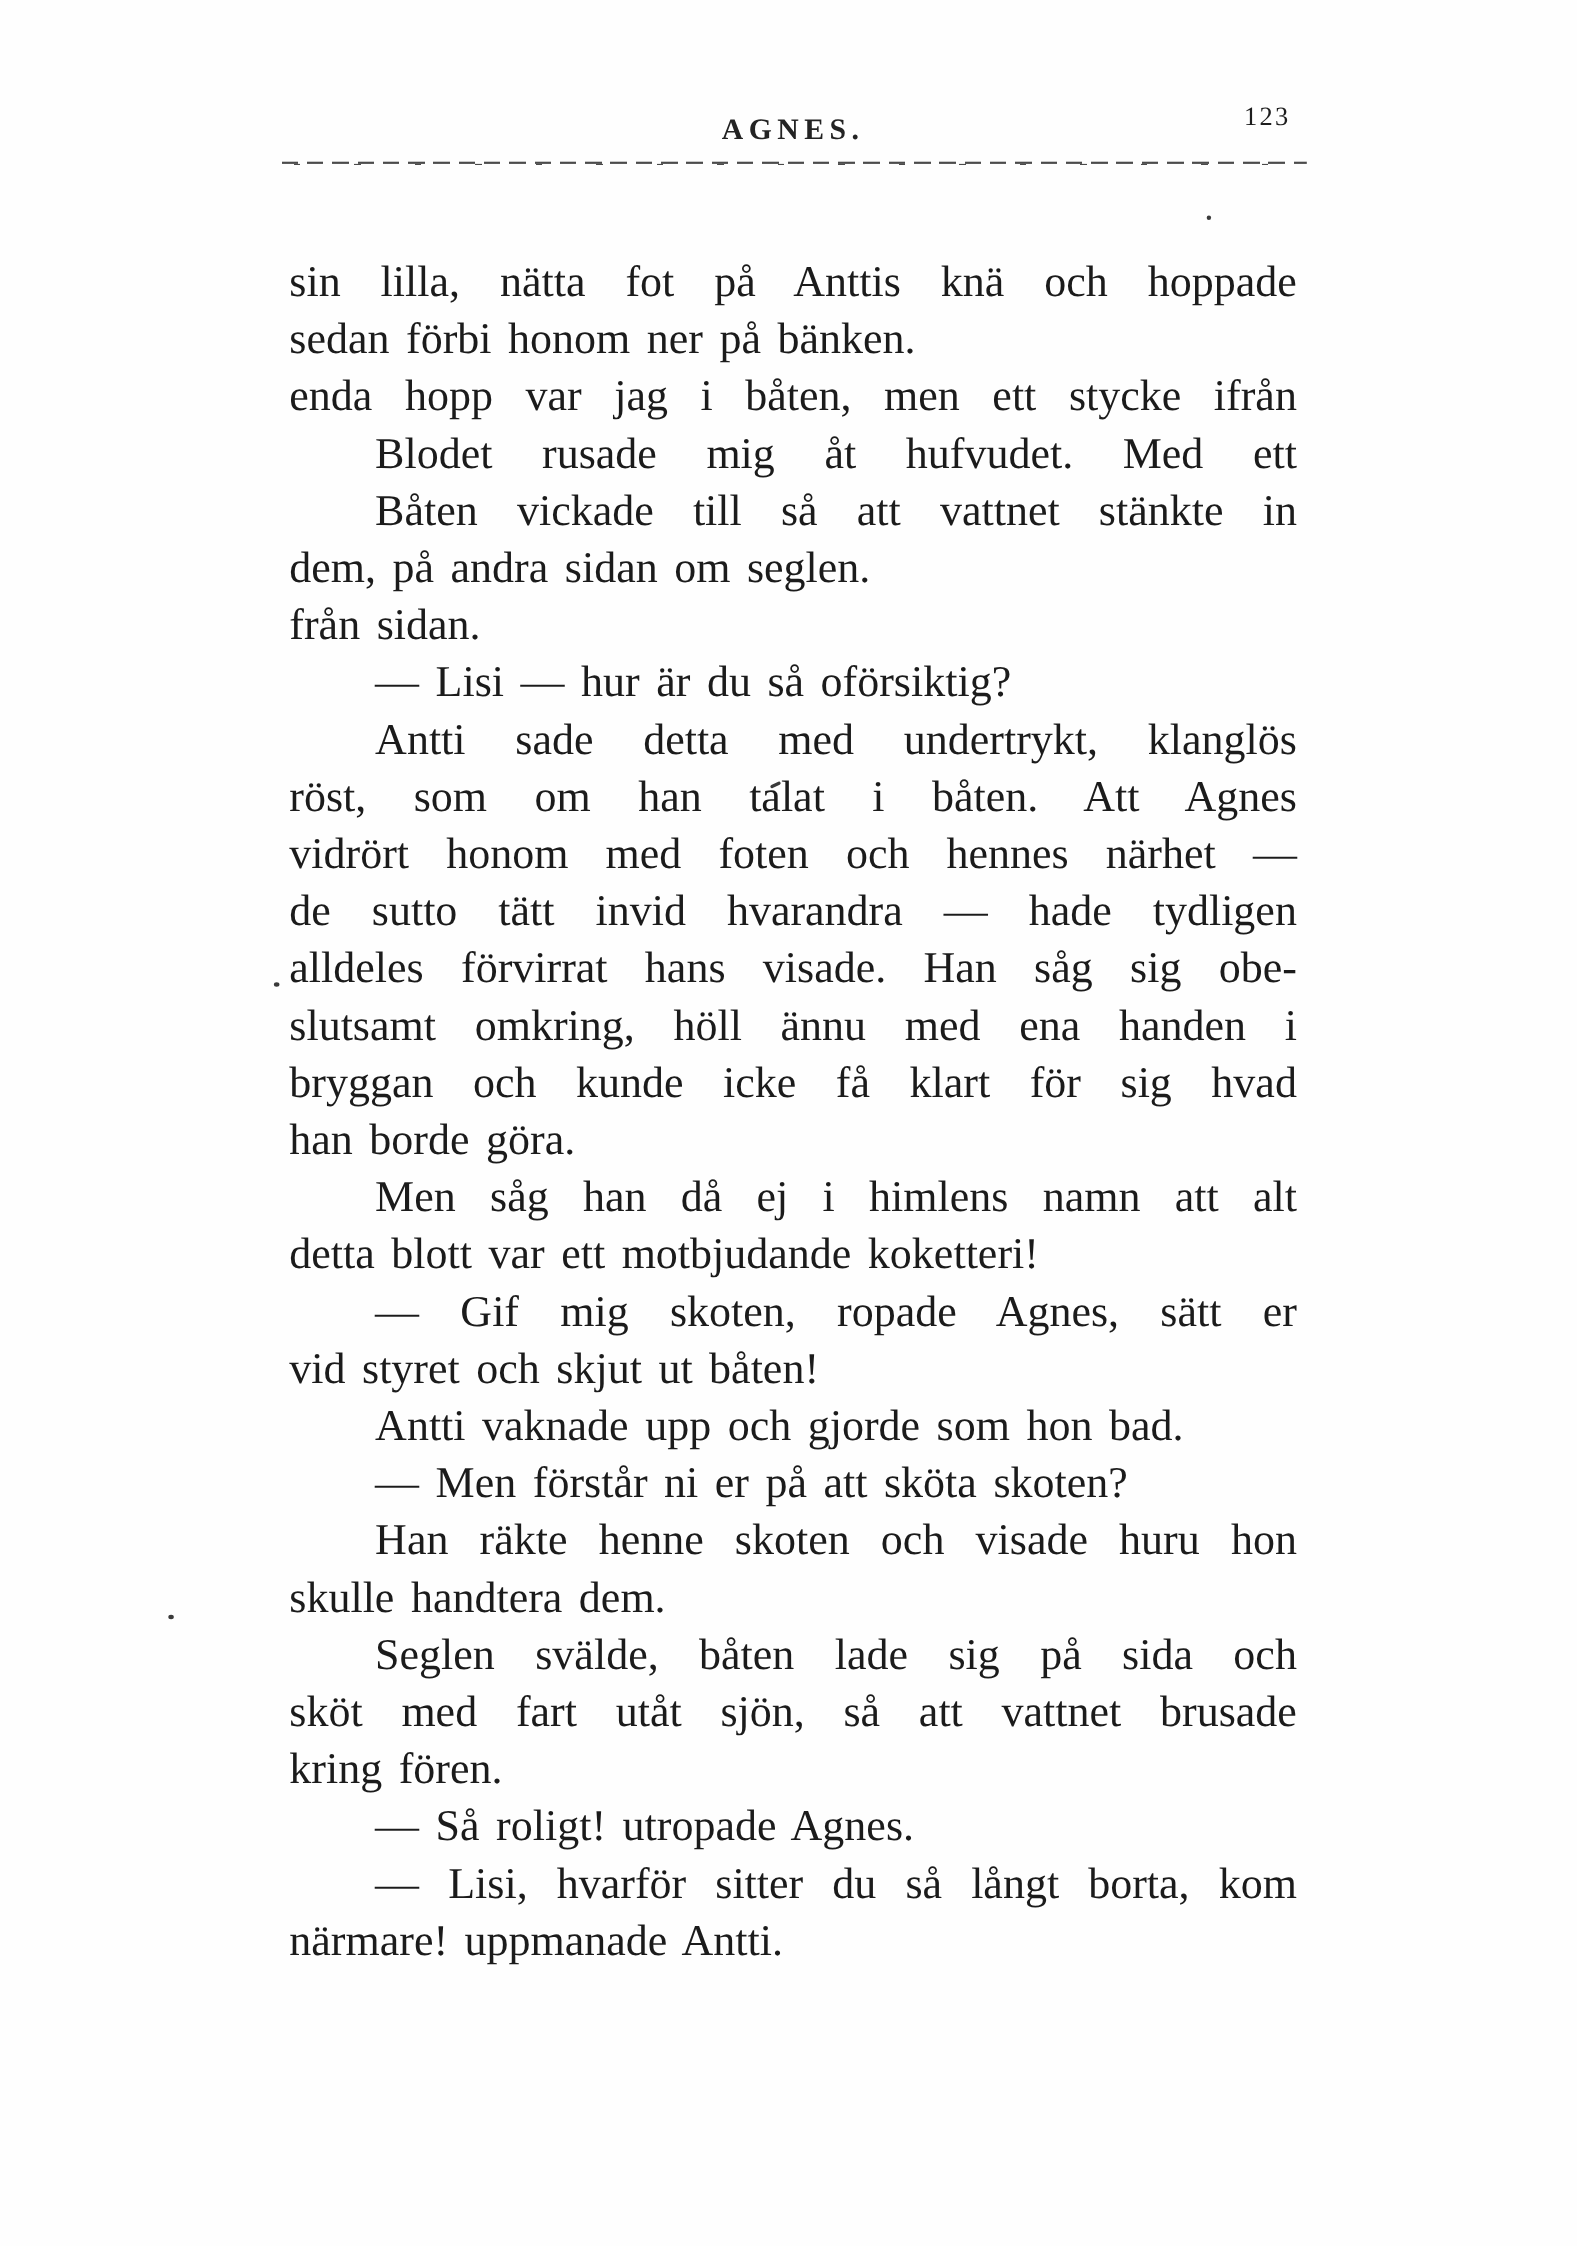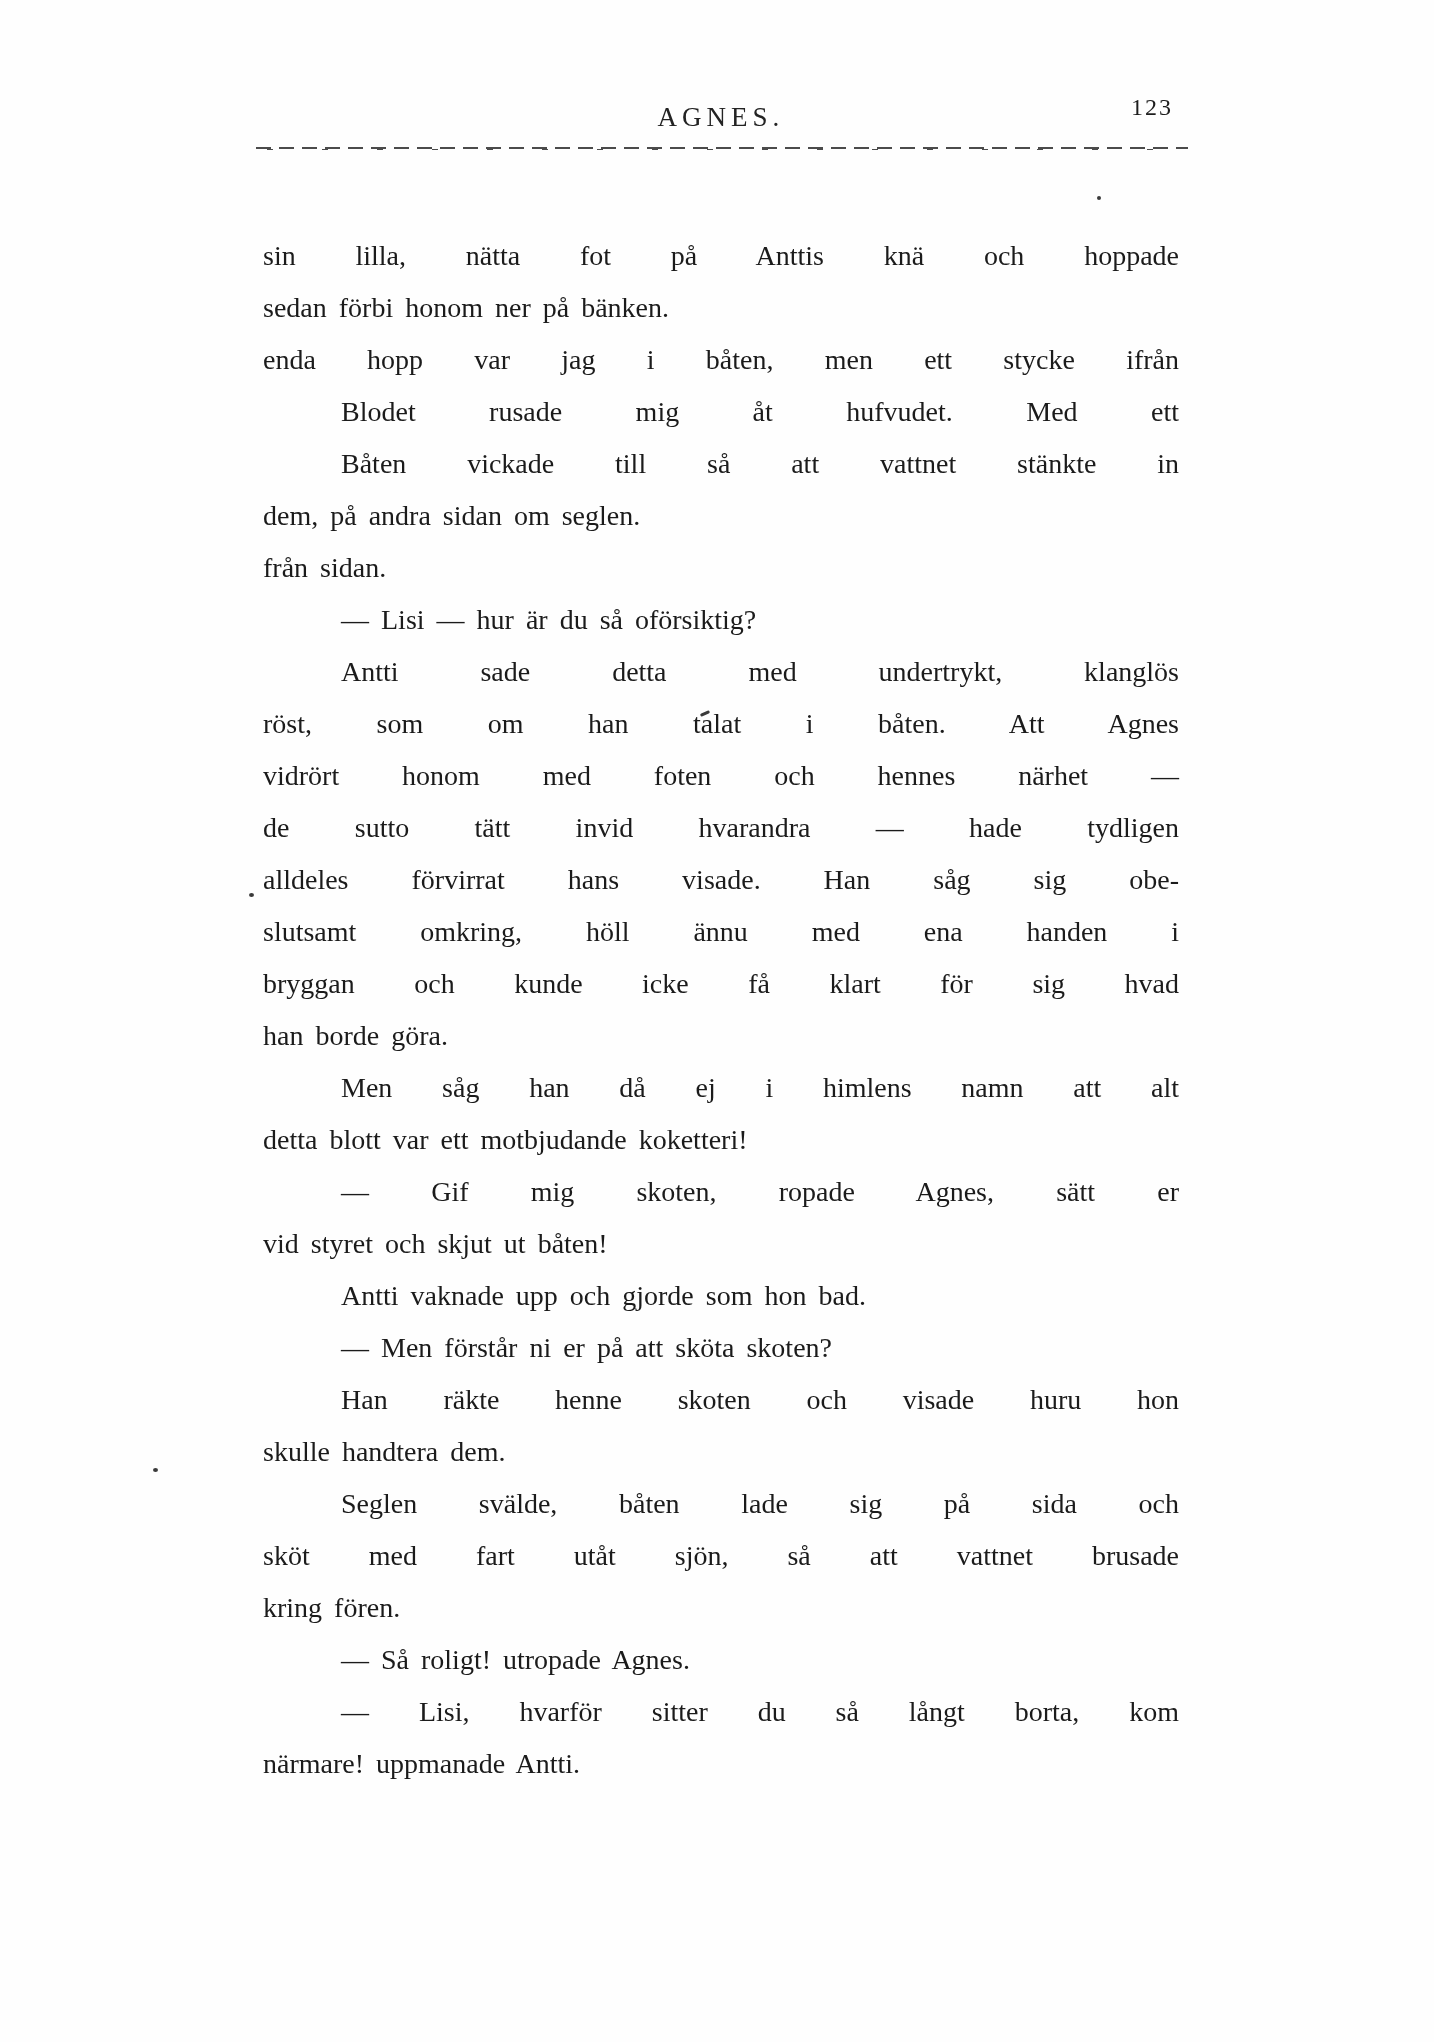--- a/index.html
+++ b/index.html
@@ -28,20 +28,21 @@
   }
   .head-title {
     position: absolute;
     left: 0;
     right: 0;
     top: 6px;
     text-align: center;
     font-size: 27px;
     letter-spacing: 5px;
     color: #232323;
+    font-weight: bold;
   }
   .head-page-number {
     position: absolute;
     right: 6px;
     top: -2px;
     font-size: 24px;
     letter-spacing: 2px;
     color: #1d1d1d;
   }
   
@@ -58,21 +59,21 @@
     background-position: 0 0, 0 2px;
     background-repeat: no-repeat;
     opacity: .85;
   }
   
   .text-block {
     position: absolute;
     left: 263px;
     top: 230px;
     width: 916px;
-    font-size: 28px;
+    font-size: 40px;
     line-height: 52px;
     word-spacing: 5px;
     color: #1b1b1b;
   }
   .line {
     text-align: left;
     white-space: normal;
   }
   .line.j {
     text-align: justify;

